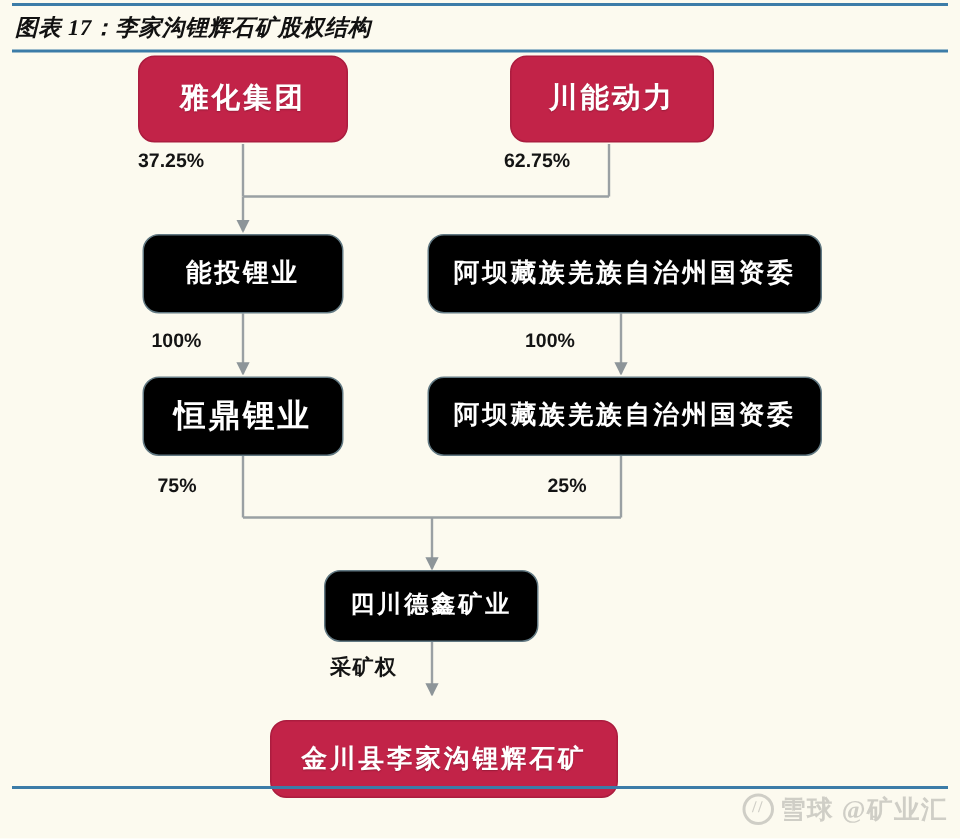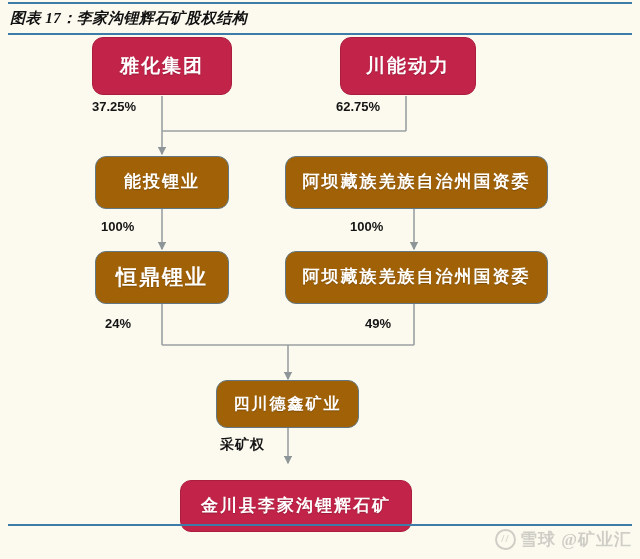--- a/index.html
+++ b/index.html
@@ -70,21 +70,21 @@
     text-align: center;
     line-height: 1.1;
     font-family: "Liberation Serif", "DejaVu Serif", serif;
     text-shadow: 0 1px 1px rgba(0,0,0,0.22);
   }
   .node.red {
     background: #c22348;
     border: 1px solid #ab1d3f;
   }
   .node.teal {
-    background: #a16207;
+    background: #000000;
     border: 1px solid #627983;
   }
   
   .edge-label {
     position: absolute;
     font-family: "Liberation Sans", "DejaVu Sans", sans-serif;
     font-size: 13px;
     font-weight: bold;
     color: #141414;
     white-space: nowrap;
@@ -205,23 +205,23 @@
   <div class="edge-label" style="left:350px; top:219px;"><span>100%</span></div>
 
   <div class="node teal" style="left:95px; top:251px; width:134px; height:53px; font-size:21px;">
     <span>恒鼎锂业</span>
   </div>
 
   <div class="node teal" style="left:285px; top:251px; width:263px; height:53px; font-size:17px;">
     <span>阿坝藏族羌族自治州国资委</span>
   </div>
 
-  <div class="edge-label" style="left:105px; top:316px;"><span>24%</span></div>
-
-  <div class="edge-label" style="left:365px; top:316px;"><span>49%</span></div>
+  <div class="edge-label" style="left:105px; top:316px;"><span>75%</span></div>
+
+  <div class="edge-label" style="left:365px; top:316px;"><span>25%</span></div>
 
   <div class="node teal" style="left:216px; top:380px; width:143px; height:48px; font-size:16px;">
     <span>四川德鑫矿业</span>
   </div>
 
   <div class="edge-label cn" style="left:220px; top:436px;"><span>采矿权</span></div>
 
   <div class="node red" style="left:180px; top:480px; width:232px; height:52px; font-size:17px;">
     <span>金川县李家沟锂辉石矿</span>
   </div>

